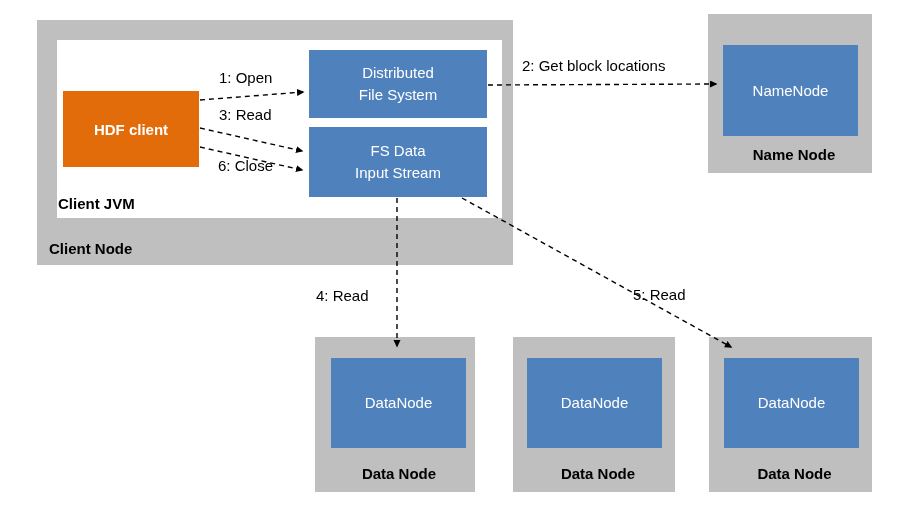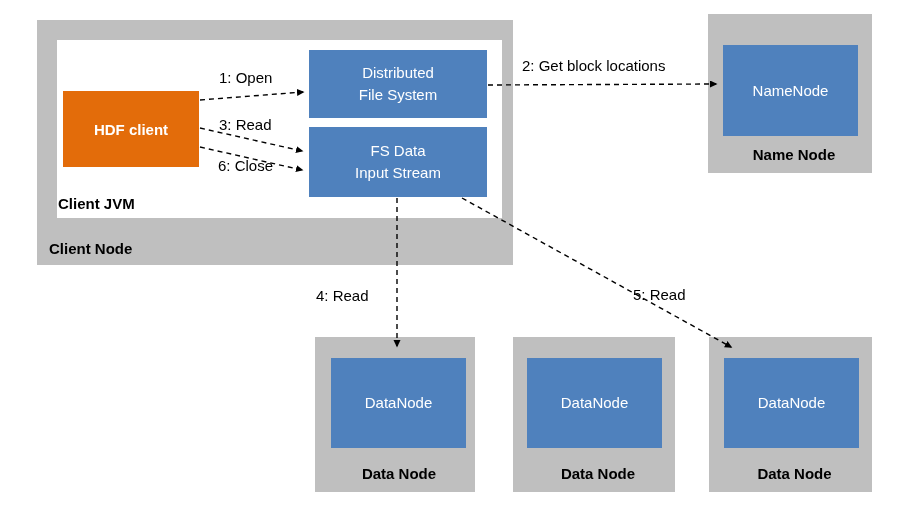--- a/index.html
+++ b/index.html
@@ -124,21 +124,21 @@
 
   <div class="gray-container" style="left:709px;top:337px;width:163px;height:155px;">
     <div class="blue-box" style="left:15px;top:21px;width:135px;height:90px;">
       <div>DataNode</div>
     </div>
     <div class="center-bottom-label">Data Node</div>
   </div>
 
   <div class="arrow-label" style="left:219px;top:70px;text-align:right;">1: Open</div>
   <div class="arrow-label" style="left:522px;top:58px;">2: Get block locations</div>
-  <div class="arrow-label" style="left:219px;top:117px;">3: Read</div>
+  <div class="arrow-label" style="left:219px;top:107px;">3: Read</div>
   <div class="arrow-label" style="left:218px;top:158px;">6: Close</div>
   <div class="arrow-label" style="left:316px;top:288px;text-align:right;">4: Read</div>
   <div class="arrow-label" style="left:633px;top:287px;">5: Read</div>
 
   <svg class="arrow-layer" viewBox="0 0 898 517" xmlns="http://www.w3.org/2000/svg">
     <defs>
       <marker id="ah" markerWidth="9" markerHeight="8" refX="6" refY="3.5" orient="auto" markerUnits="userSpaceOnUse">
         <path d="M0,0 L7.5,3.5 L0,7 Z"></path>
       </marker>
     </defs>

